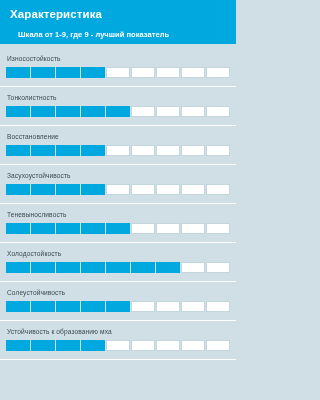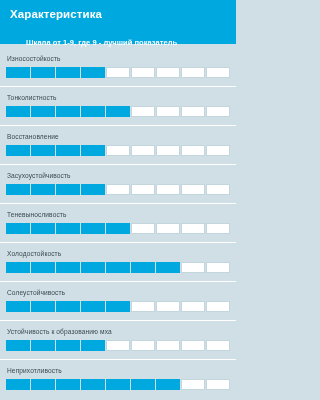--- a/index.html
+++ b/index.html
@@ -12,21 +12,21 @@
     height: 400px;
     overflow: hidden;
     background: #cfdfe5;
     font-family: "Liberation Sans", sans-serif;
     -webkit-font-smoothing: antialiased;
   }
 
   .panel {
     position: relative;
     width: 236px;
-    height: 400px;
+    height: 360px;
     background: #cfdfe5;
     box-sizing: border-box;
     overflow: hidden;
   }
 
   
   .header {
     background: #00a8e0;
     padding: 7px 10px 9px 10px;
     box-sizing: border-box;
@@ -39,21 +39,21 @@
     font-weight: bold;
     line-height: 15px;
     margin: 0 0 4px 0;
     letter-spacing: 0.1px;
   }
   .header-subtitle {
     color: #ffffff;
     font-size: 7.5px;
     font-weight: bold;
     line-height: 10px;
-    margin: 16px;
+    margin: 8px;
     letter-spacing: 0.05px;
   }
 
   
   .rows {
     position: relative;
     z-index: 2;
     padding-top: 4px;
   }
   .row {

